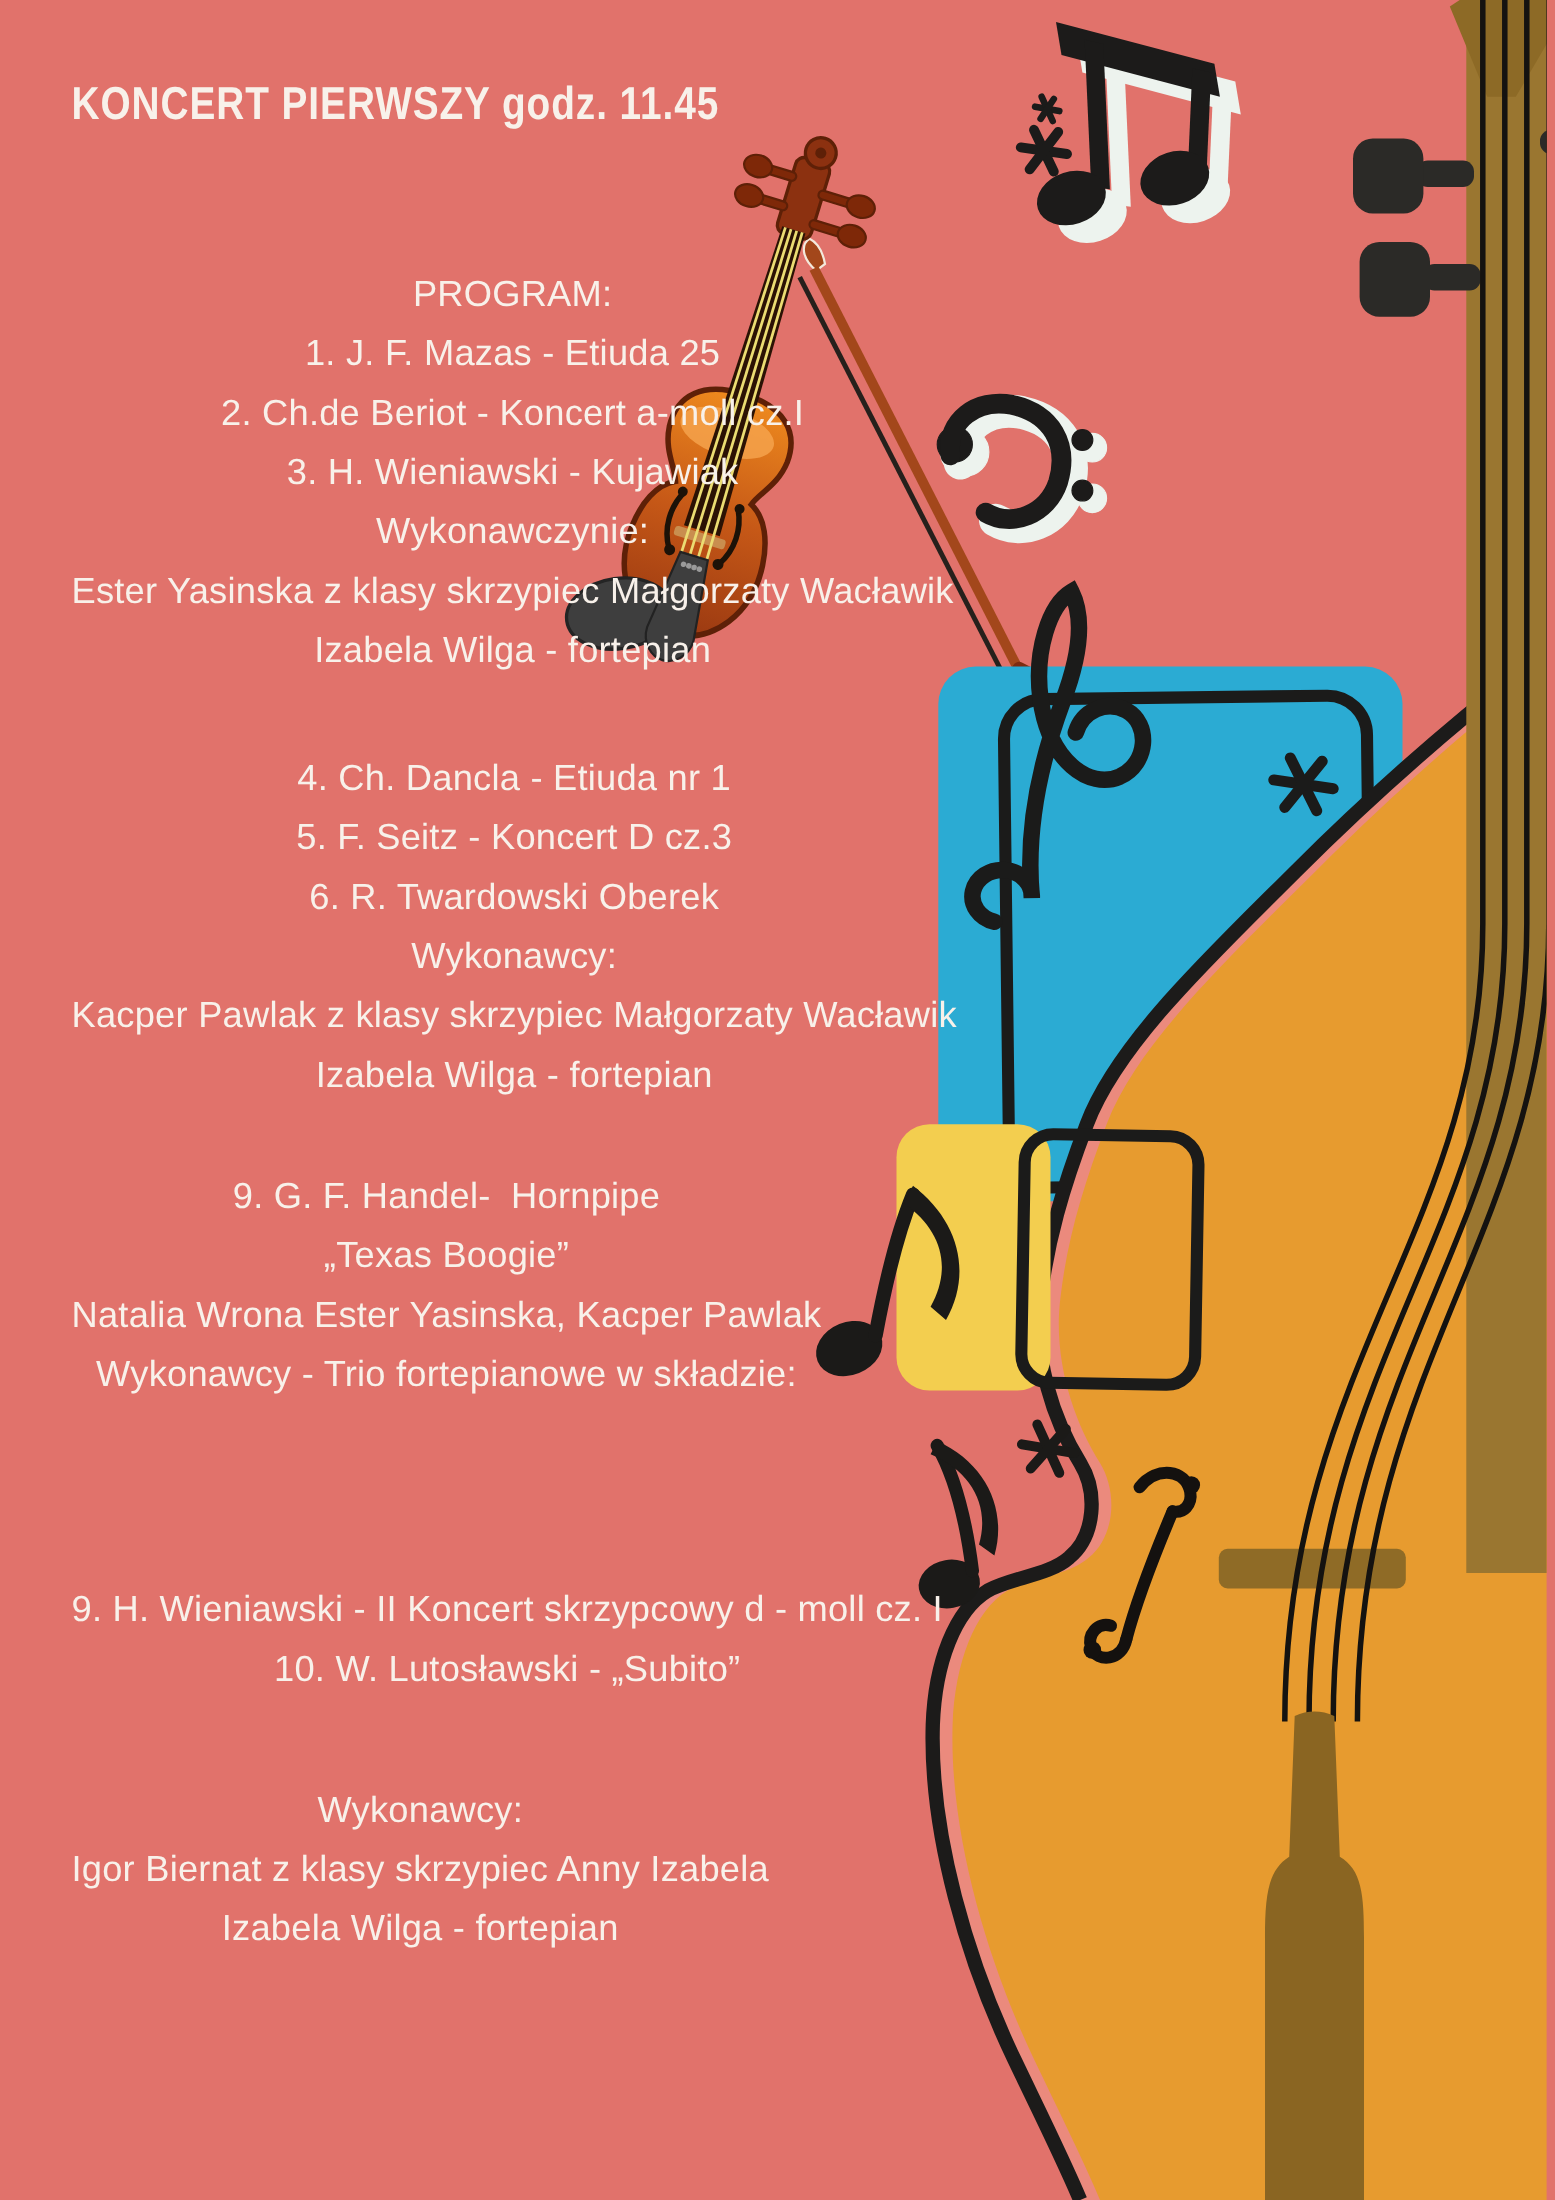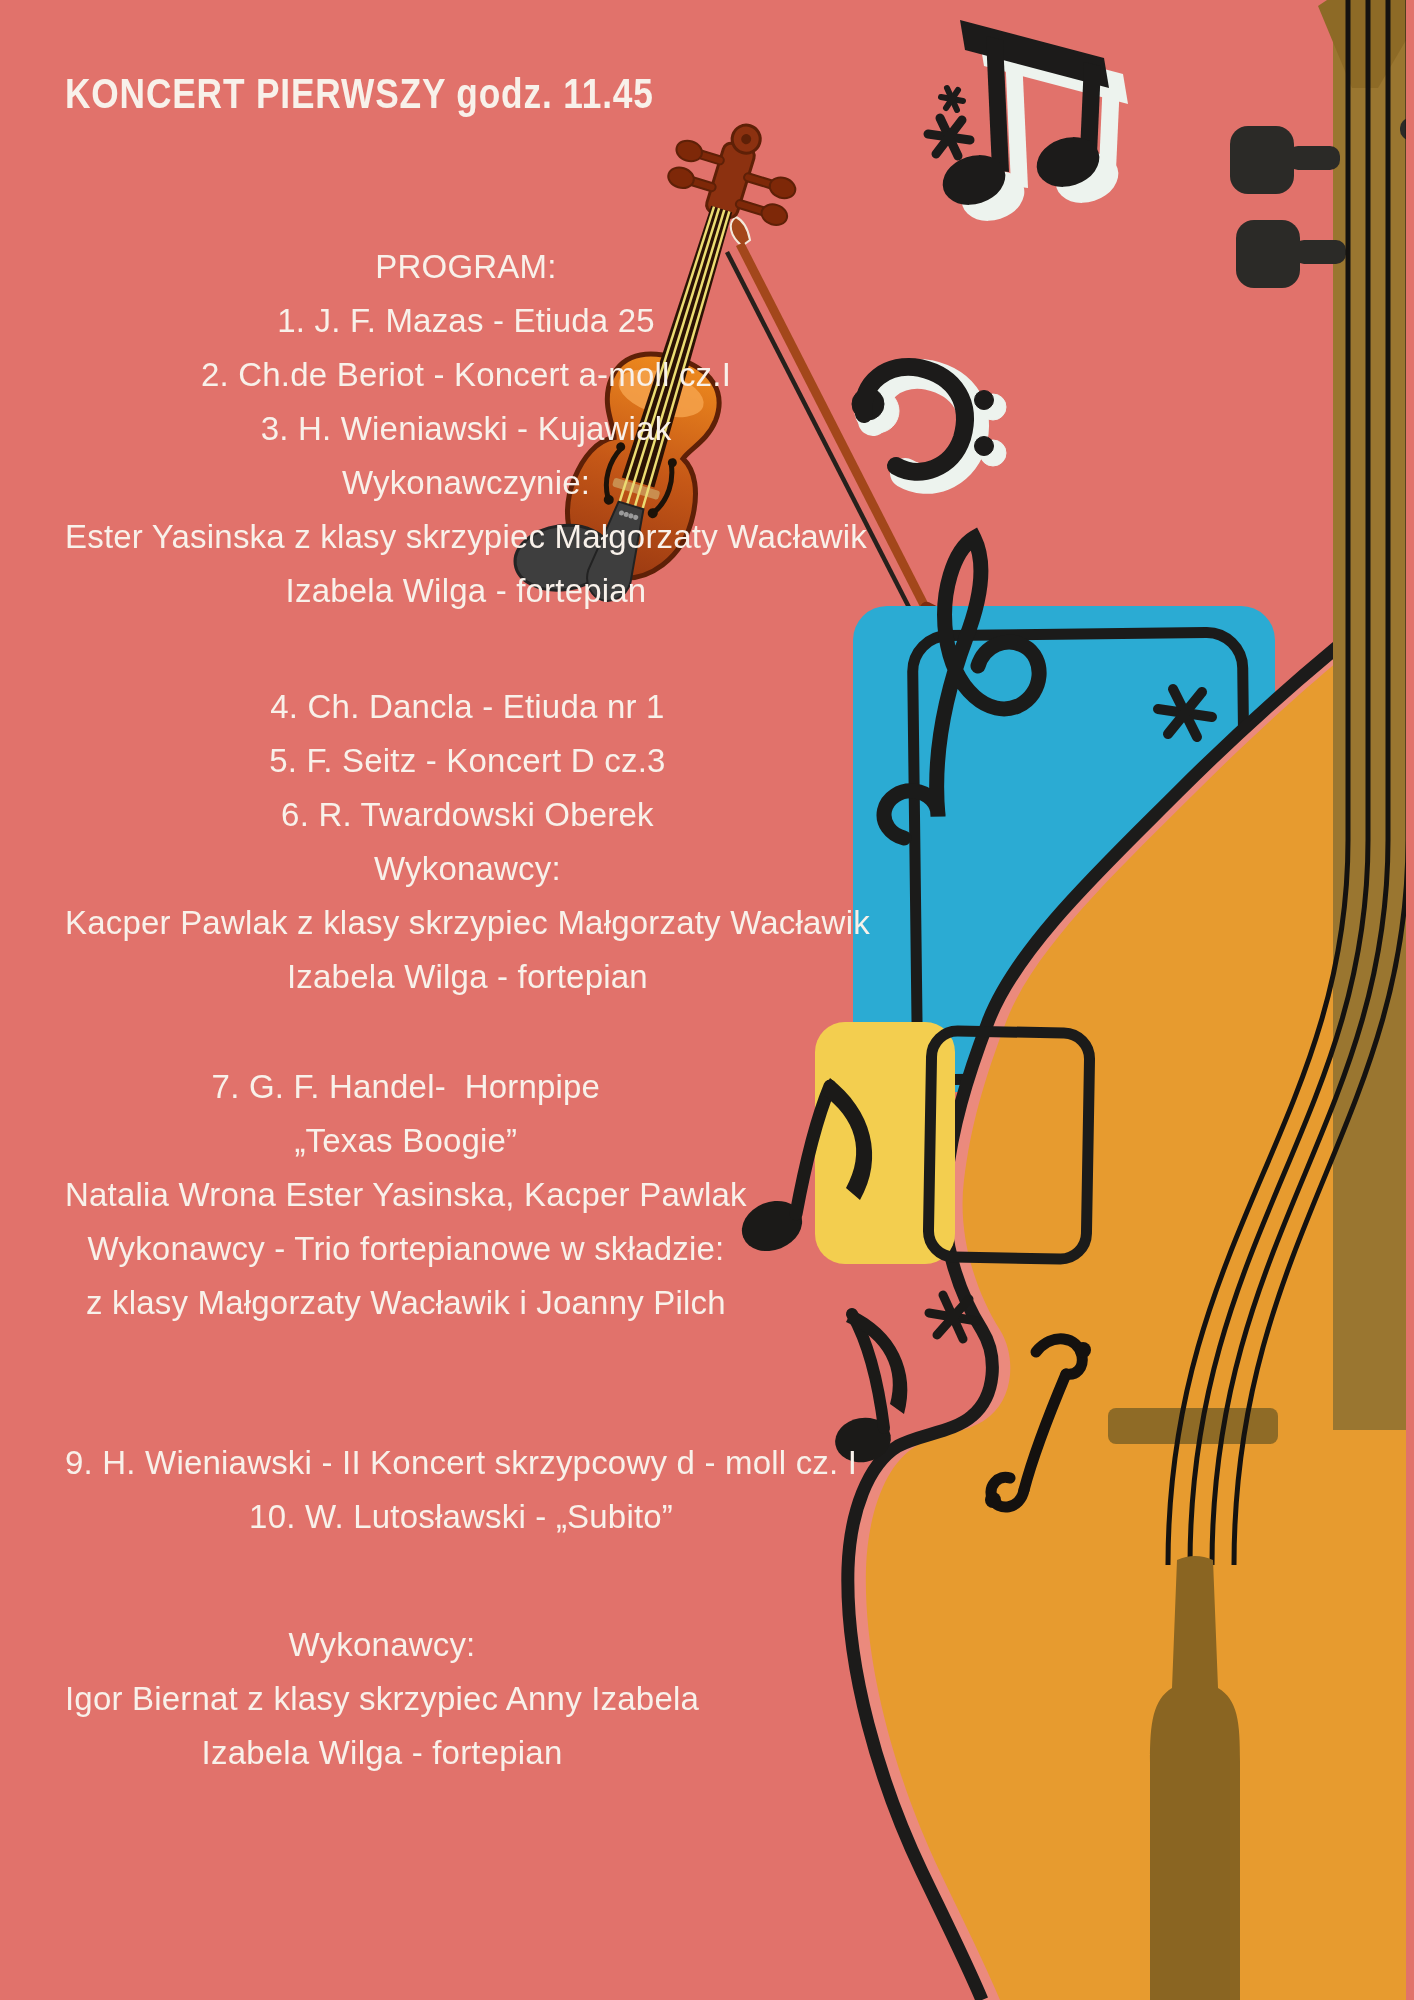--- a/index.html
+++ b/index.html
@@ -236,25 +236,24 @@
     </div>
     <div class="group g1">
       <div class="line">4. Ch. Dancla - Etiuda nr 1</div>
       <div class="line">5. F. Seitz - Koncert D cz.3</div>
       <div class="line">6. R. Twardowski Oberek</div>
       <div class="line">Wykonawcy:</div>
       <div class="line">Kacper Pawlak z klasy skrzypiec Małgorzaty Wacławik</div>
       <div class="line">Izabela Wilga - fortepian</div>
     </div>
     <div class="group g2">
-      <div class="line">7. G. F. Handel-  Hornpipe</div>
+      <div class="line">9. G. F. Handel-  Hornpipe</div>
       <div class="line">„Texas Boogie”</div>
       <div class="line">Natalia Wrona Ester Yasinska, Kacper Pawlak</div>
       <div class="line">Wykonawcy - Trio fortepianowe w składzie:</div>
-      <div class="line">z klasy Małgorzaty Wacławik i Joanny Pilch</div>
     </div>
     <div class="group g3">
       <div class="line">9. H. Wieniawski - II Koncert skrzypcowy d - moll cz. I</div>
       <div class="line">10. W. Lutosławski - „Subito”</div>
     </div>
     <div class="group g4">
       <div class="line">Wykonawcy:</div>
       <div class="line">Igor Biernat z klasy skrzypiec Anny Izabela</div>
       <div class="line">Izabela Wilga - fortepian</div>
     </div>

